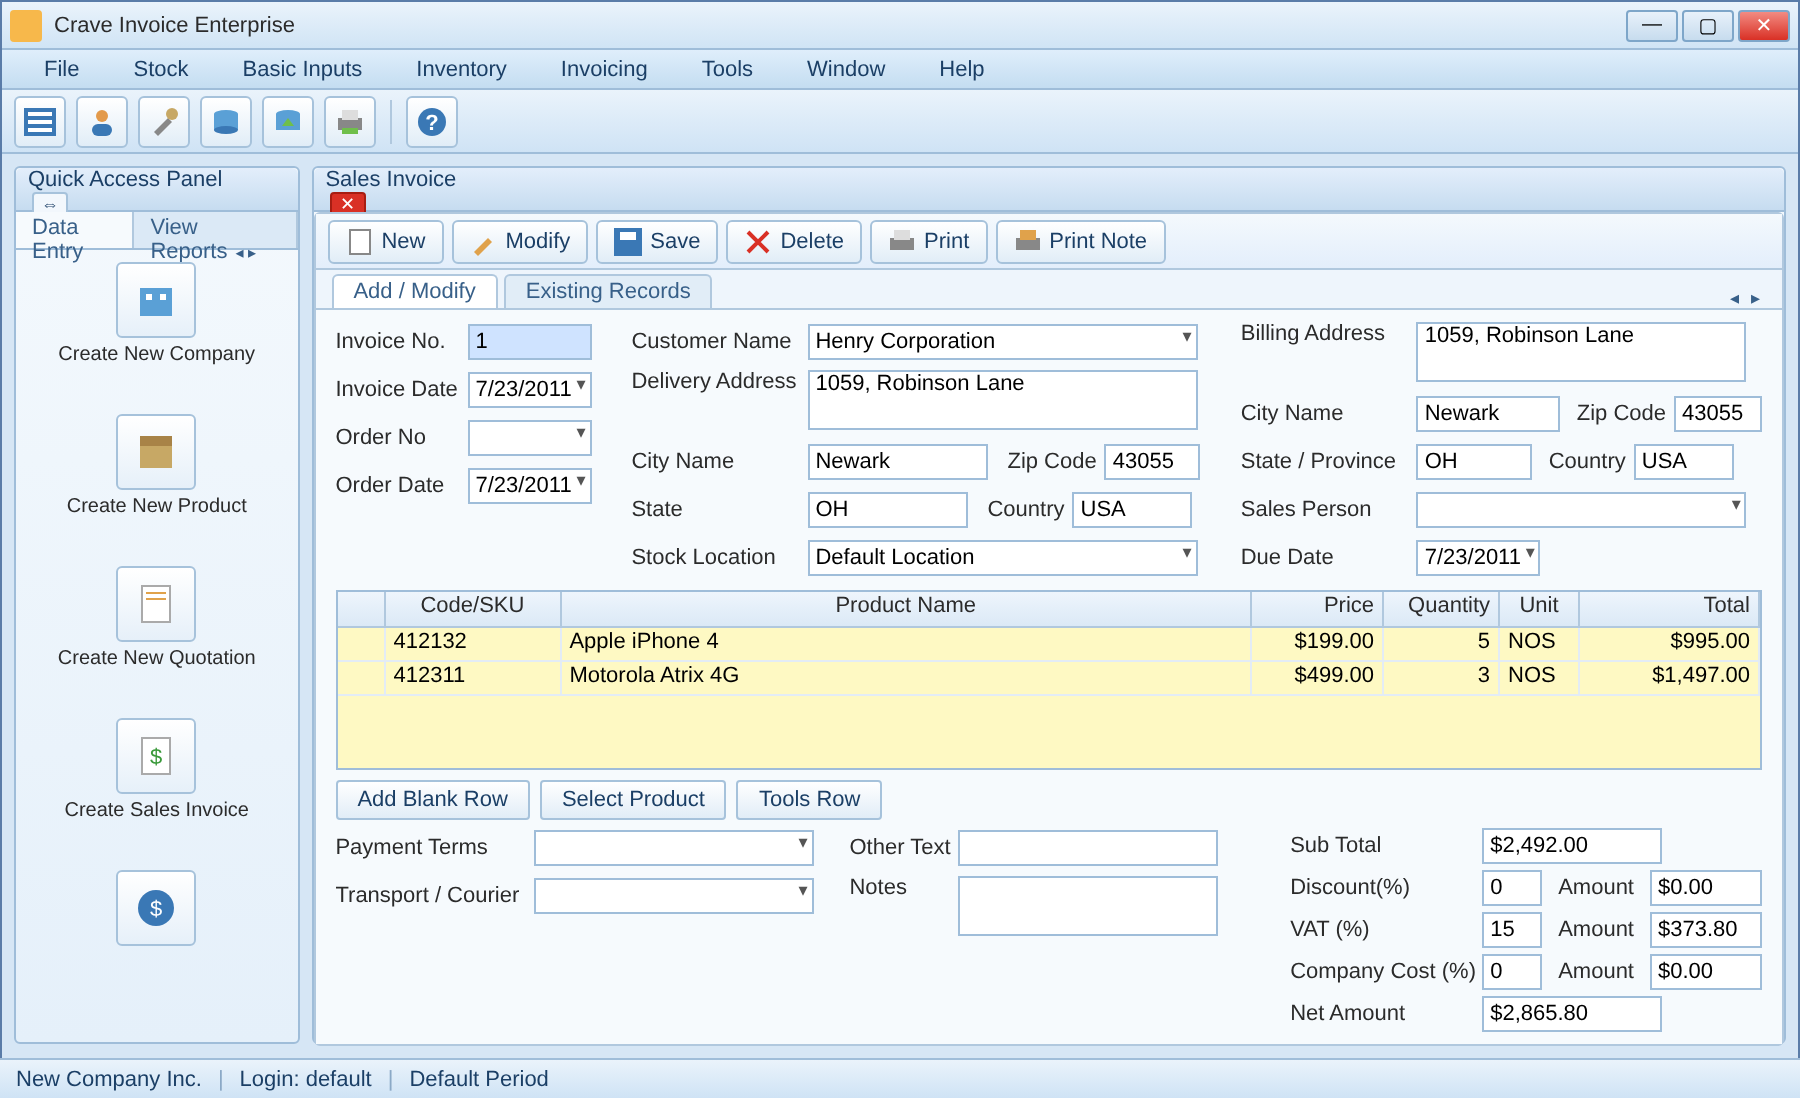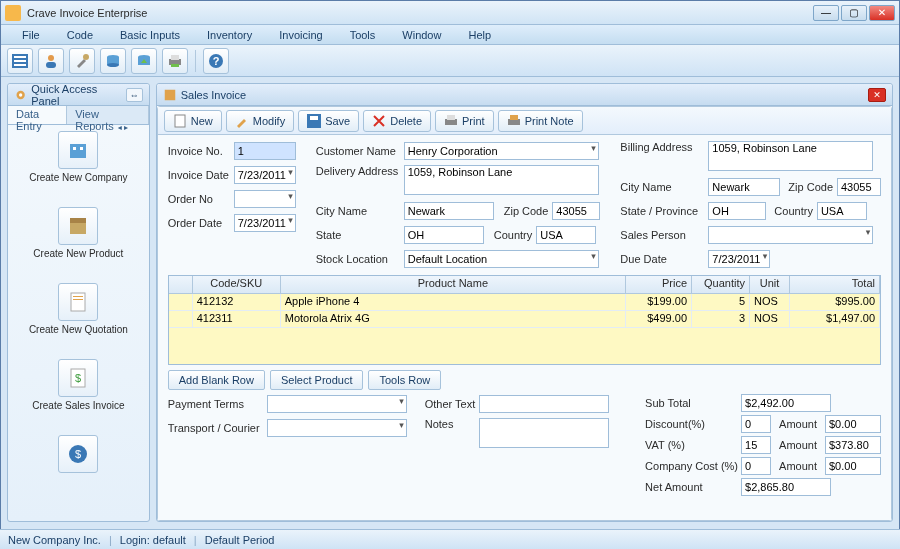--- a/index.html
+++ b/index.html
@@ -10,21 +10,21 @@
 .win-controls { display: flex; gap: 2px; }
 .win-btn { width: 26px; height: 16px; background: linear-gradient(#e8f1fa,#c7dcee); border: 1px solid #7ea6c9; border-radius: 2px; display: flex; align-items: center; justify-content: center; font-size: 10px; }
 .win-btn.close { background: linear-gradient(#f28b82,#d93025); color: #fff; }
 .menubar { height: 20px; background: linear-gradient(#dfeefb,#c4ddf1); display: flex; align-items: center; padding: 0 8px; gap: 14px; border-bottom: 1px solid #9fbdd9; }
 .menubar span { color: #1b3f66; cursor: default; padding-left: 13px; }
 .toolbar { height: 32px; background: linear-gradient(#eaf3fb,#cfe3f5); display: flex; align-items: center; padding: 0 6px; gap: 5px; border-bottom: 1px solid #9fbdd9; }
 .tb-btn { width: 26px; height: 26px; background: linear-gradient(#fff,#e1edf7); border: 1px solid #a6c2db; border-radius: 3px; display: flex; align-items: center; justify-content: center; }
 .tb-sep { width: 1px; height: 22px; background: #b0c8de; margin: 0 2px; }
 .workspace { display: flex; padding: 6px; gap: 6px; height: calc(100% - 24px - 20px - 32px - 20px); }
 .panel { background: linear-gradient(#f4f9fd,#e5f0fa); border: 1px solid #9fbdd9; border-radius: 3px; display: flex; flex-direction: column; }
-.panel-header { height: 22px; background: linear-gradient(#e3eefb,#c6dcf0); border-bottom: 1px solid #9fbdd9; display: flex; align-items: center; padding: 0 6px; color: #1b3f66; border-radius: 3px 3px 0 0; }
+.panel-header { height: 22px; background: linear-gradient(#e3eefb,#c6dcf0); border-bottom: 1px solid #9fbdd9; display: flex; align-items: flex-start; padding: 0 6px; color: #1b3f66; border-radius: 3px 3px 0 0; flex-direction: column; }
 .panel-header .hicon { width: 14px; height: 14px; margin-right: 4px; }
 .panel-header .spacer { flex: 1; }
 .panel-header .pbtn { width: 18px; height: 14px; border: 1px solid #a6c2db; background: #f2f7fc; border-radius: 2px; font-size: 9px; display: flex; align-items: center; justify-content: center; margin-left: 2px; }
 .panel-header .pbtn.close { background: #d93025; color: #fff; border-color: #a71d12; }
 .qap { width: 206px; }
 .qap-tabs { display: flex; height: 19px; background: #dbe9f6; border-bottom: 1px solid #9fbdd9; font-size: 10px; }
 .qap-tab { padding: 2px 8px; border-right: 1px solid #b0c8de; color: #386089; }
 .qap-tab.active { background: #f6fafd; font-weight: 400; }
 .qap-tab .chev { margin-left: 4px; font-size: 8px; }
 .qap-body { flex: 1; padding: 6px 8px; display: flex; flex-wrap: wrap; gap: 8px 14px; align-content: flex-start; justify-content: center; overflow: hidden; }
@@ -76,21 +76,21 @@
   <div class="title">Crave Invoice Enterprise</div>
   <div class="win-controls">
     <div class="win-btn">—</div>
     <div class="win-btn">▢</div>
     <div class="win-btn close">✕</div>
   </div>
 </div>
 
 <div class="menubar">
   <span>File</span>
-  <span>Code</span>
+  <span>Stock</span>
   <span>Basic Inputs</span>
   <span>Inventory</span>
   <span>Invoicing</span>
   <span>Tools</span>
   <span>Window</span>
   <span>Help</span>
 </div>
 
 <div class="toolbar">
   <div class="tb-btn">
@@ -254,20 +254,27 @@
             <span>Print</span>
           </div>
       <div class="mtb-btn">
             <svg class="mi" viewBox="0 0 14 14">
               <rect x="1" y="5" width="12" height="6" fill="#888"></rect>
               <rect x="3" y="1" width="8" height="5" fill="#e0a24b"></rect>
             </svg>
             <span>Print Note</span>
           </div>
     </div>
+    <div class="main-tabs">
+      <div class="main-tab active"><span>Add / Modify</span></div>
+      <div class="main-tab"><span>Existing Records</span></div>
+      <div class="spacer"></div>
+      <div class="nav">◂</div>
+      <div class="nav">▸</div>
+    </div>
     <div class="form-area">
       <div class="form-cols">
 
         <div class="col">
           <div class="row">
                 <span class="lbl w60">Invoice No.</span>
                 <input class="fld" style="width: 62px; background: rgb(207, 227, 255);" value="1">
               </div>
           <div class="row">
                 <span class="lbl w60">Invoice Date</span>

